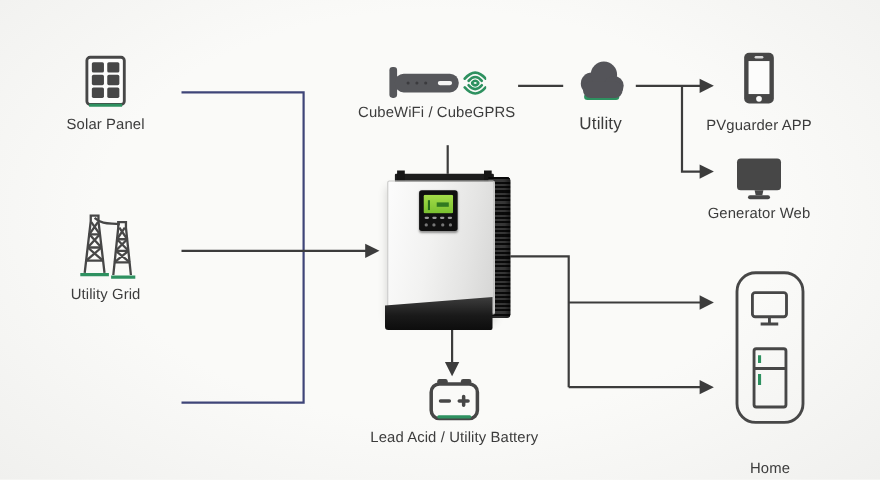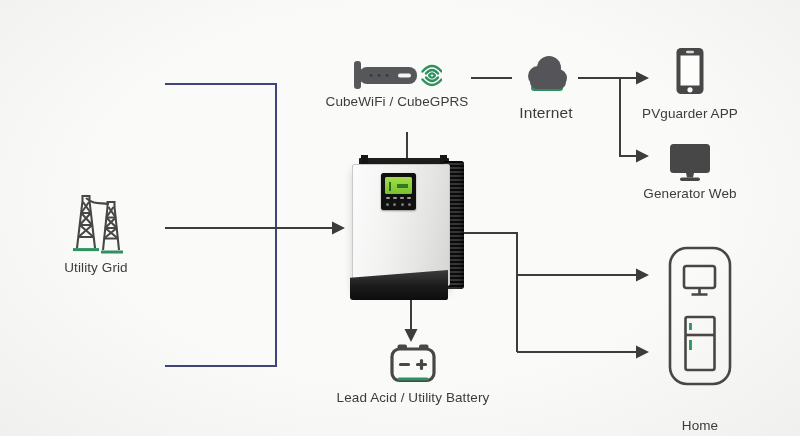--- a/index.html
+++ b/index.html
@@ -88,20 +88,35 @@
     <polygon points="636,149.5 649,156 636,162.5"></polygon>
     <path class="dark" d="M464 233 H517 V352"></path>
     <path class="dark" d="M517 275 H637"></path>
     <polygon points="636,268.5 649,275 636,281.5"></polygon>
     <path class="dark" d="M517 352 H637"></path>
     <polygon points="636,345.5 649,352 636,358.5"></polygon>
     <path class="dark" d="M411 300 V330"></path>
     <polygon points="404.5,329 417.5,329 411,342"></polygon>
   </svg>
 
+  <div class="node" style="left:40px;top:50px;width:112px;">
+    <svg width="38" height="48" viewBox="0 0 38 48">
+      <rect x="2" y="2" width="34" height="43" rx="3" fill="#fdfdfc" style="stroke:var(--icon-dark)" stroke-width="2.6"></rect>
+      <g style="fill:var(--icon-dark)">
+        <rect x="6.5" y="6.5" width="11" height="9.5" rx="1.5"></rect>
+          <rect x="20.5" y="6.5" width="11" height="9.5" rx="1.5"></rect>
+        <rect x="6.5" y="18" width="11" height="9.5" rx="1.5"></rect>
+          <rect x="20.5" y="18" width="11" height="9.5" rx="1.5"></rect>
+        <rect x="6.5" y="29.5" width="11" height="9.5" rx="1.5"></rect>
+          <rect x="20.5" y="29.5" width="11" height="9.5" rx="1.5"></rect>
+      </g>
+      <path d="M4 45.7 H34" style="stroke:var(--accent-green)" stroke-width="2.6"></path>
+    </svg>
+    <div class="label" style="margin-top:8px;">Solar Panel</div>
+  </div>
 
   <div class="node" style="left:40px;top:191px;width:112px;">
     <svg width="56" height="64" viewBox="0 0 56 64">
       <g fill="none" style="stroke:var(--icon-dark)" stroke-width="2.1">
         <path d="M9 57 L14.5 10 M27 57 L21.5 10 M14.5 11 V5 H21.5 V11"></path>
         <path d="M10.4 46 H25.6 M11.8 34 H24.2 M13.2 22 H22.8"></path>
         <path d="M10.4 46 L24.2 34 M25.6 46 L11.8 34 M11.8 34 L22.8 22 M24.2 34 L13.2 22 M13.2 22 L21 11 M22.8 22 L15 11"></path>
         <path d="M35 59 L39.5 16 M51 59 L46.5 16 M39.5 16 V11 H46.5 V16"></path>
         <path d="M36 47.5 H50 M37.2 37 H48.8 M38.3 26.5 H47.7"></path>
         <path d="M36 47.5 L48.8 37 M50 47.5 L37.2 37 M37.2 37 L47.7 26.5 M48.8 37 L38.3 26.5 M38.3 26.5 L45.5 16 M47.7 26.5 L40.5 16"></path>
@@ -139,21 +154,21 @@
   <div class="node" style="left:500px;top:51px;width:92px;">
     <svg width="52" height="44" viewBox="0 0 52 44">
       <rect x="11" y="34" width="32" height="6" rx="3" style="fill:var(--accent-green)"></rect>
       <g fill="#545459">
         <circle cx="18" cy="25" r="10"></circle>
         <circle cx="29" cy="17" r="12"></circle>
         <circle cx="38" cy="27" r="9"></circle>
         <rect x="10" y="23" width="36" height="15" rx="7"></rect>
       </g>
     </svg>
-    <div class="label big" style="margin-top:9px;">Internet</div>
+    <div class="label big" style="margin-top:9px;">Utility</div>
   </div>
 
   <div class="node" style="left:640px;top:46px;width:100px;">
     <svg width="32" height="50" viewBox="0 0 32 50">
       <rect x="2.5" y="2" width="27" height="46" rx="4.5" style="fill:var(--icon-dark)"></rect>
       <rect x="6.5" y="9.5" width="19" height="30" fill="#fcfcfb"></rect>
       <rect x="12" y="4.8" width="8" height="2.4" rx="1.2" fill="#d9d9d9"></rect>
       <circle cx="16" cy="43.8" r="2.6" fill="#fcfcfb"></circle>
     </svg>
     <div class="label" style="margin-top:11px;">PVguarder APP</div>

